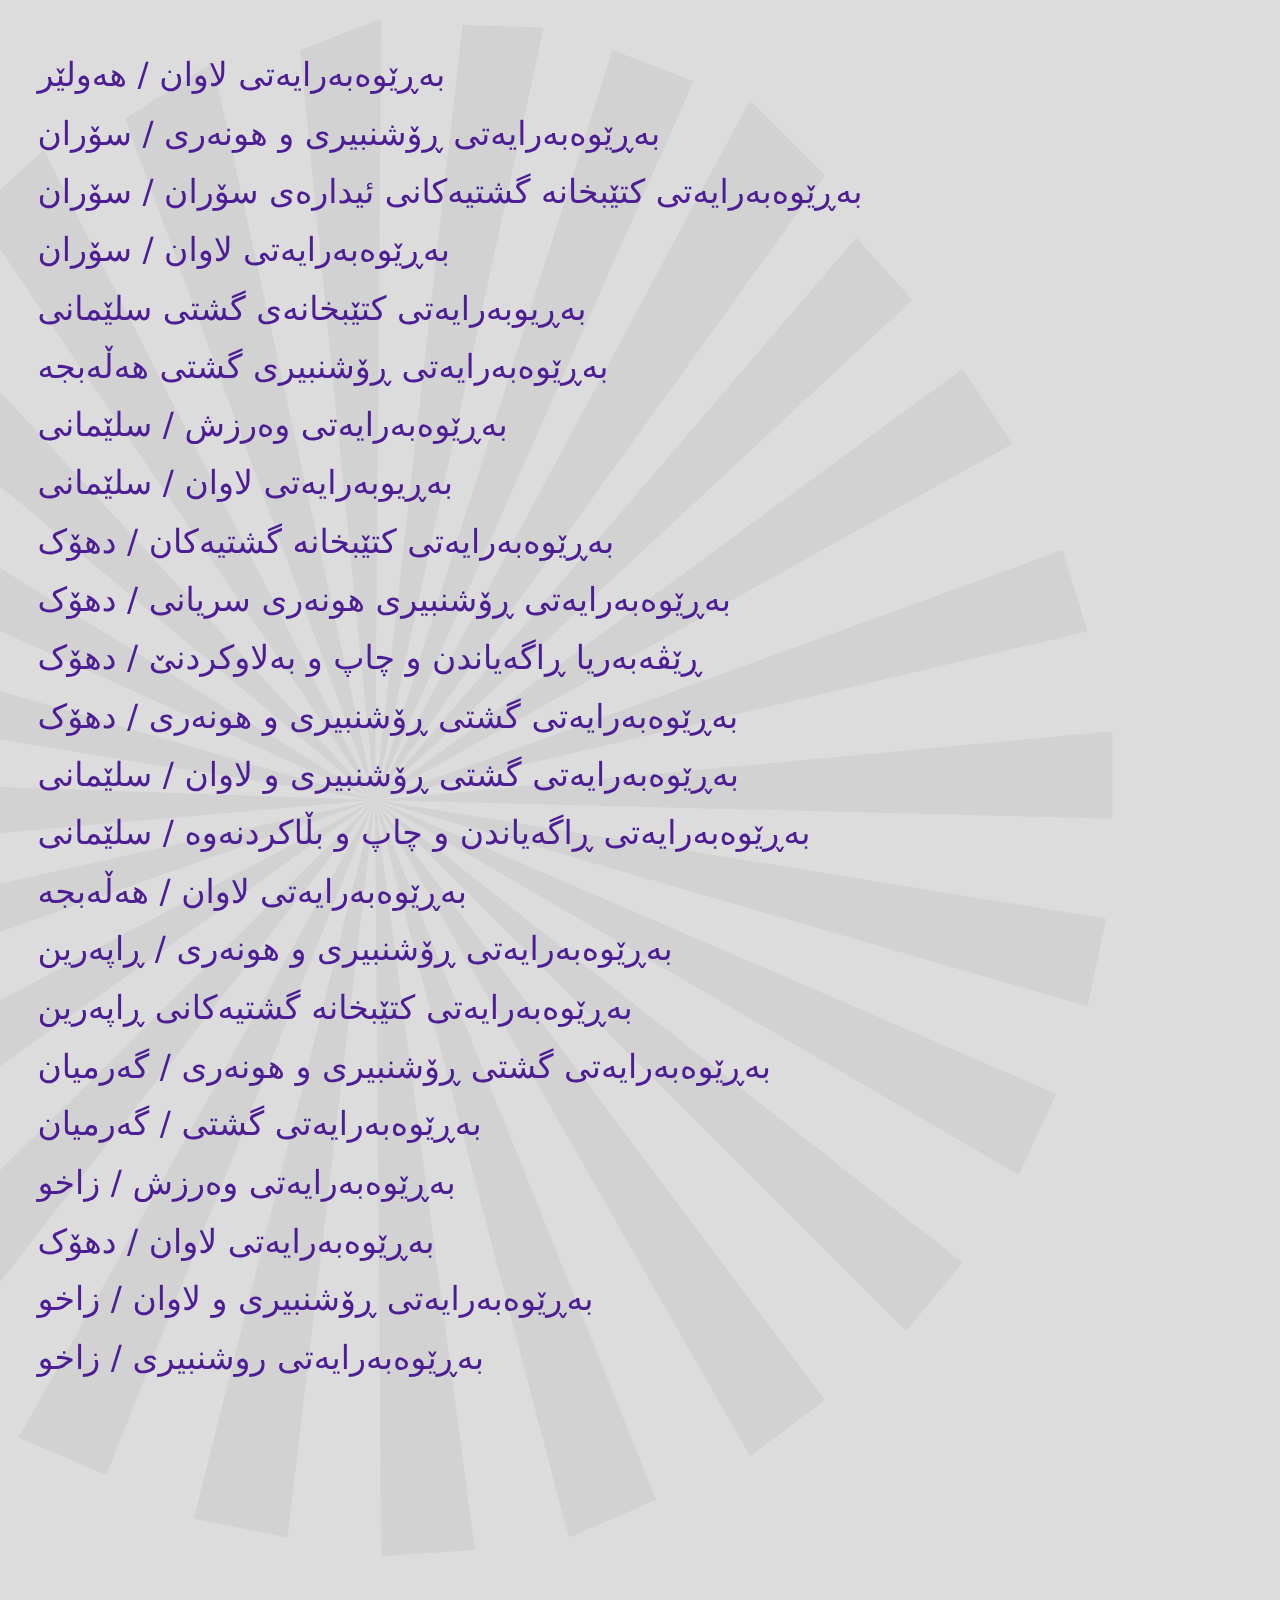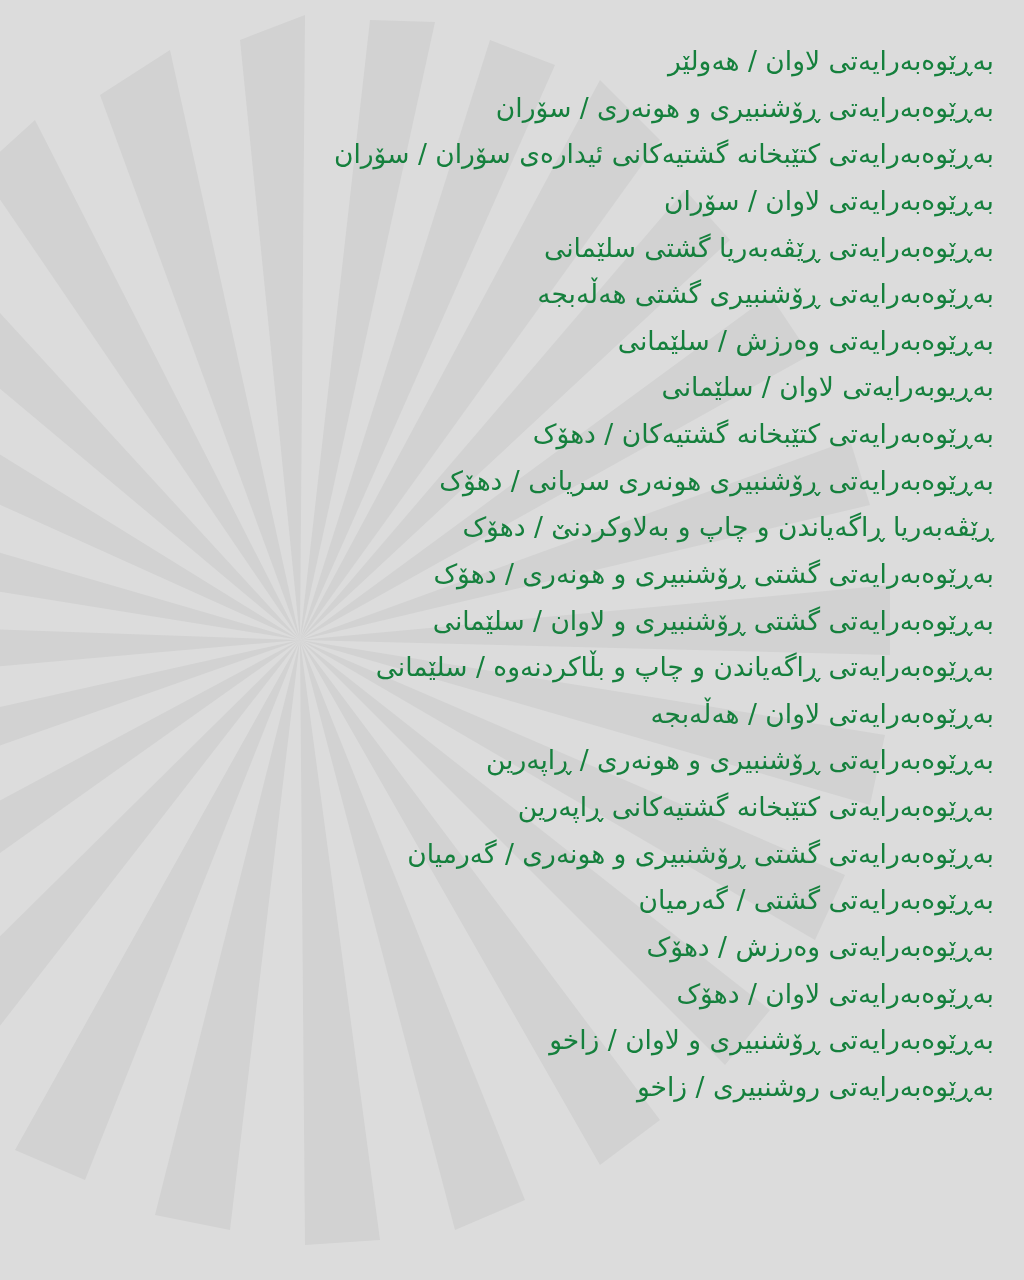--- a/index.html
+++ b/index.html
@@ -34,24 +34,24 @@
     height: 100%;
     box-sizing: border-box;
     padding: 38px 30px 28px 30px;
     display: flex;
     flex-direction: column;
     align-items: flex-start;
     justify-content: flex-start;
   }
   .line {
     width: 100%;
-    text-align: right;
+    text-align: left;
     direction: rtl;
     unicode-bidi: embed;
-    color: #15803d;
+    color: #4c1d95;
     font-size: 26.5px;
     line-height: 1.76;
     font-weight: 400;
     white-space: nowrap;
     letter-spacing: 0px;
   }
 </style>
 </head>
 <body>
 
@@ -83,32 +83,32 @@
     <polygon points="0,0 470,-345 510,-285"></polygon>
     <polygon points="0,0 385,-450 430,-400"></polygon>
   </g>
 </svg>
 
 <div id="list-container">
   <div class="line">بەڕێوەبەرایەتی لاوان / هەولێر</div>
   <div class="line">بەڕێوەبەرایەتی ڕۆشنبیری و هونەری / سۆران</div>
   <div class="line">بەڕێوەبەرایەتی کتێبخانە گشتیەکانی ئیدارەی سۆران / سۆران</div>
   <div class="line">بەڕێوەبەرایەتی لاوان / سۆران</div>
-  <div class="line">بەڕێوەبەرایەتی ڕێڤەبەریا گشتی سلێمانی</div>
+  <div class="line">بەڕیوبەرایەتی کتێبخانەی گشتی سلێمانی</div>
   <div class="line">بەڕێوەبەرایەتی ڕۆشنبیری گشتی هەڵەبجە</div>
   <div class="line">بەڕێوەبەرایەتی وەرزش / سلێمانی</div>
   <div class="line">بەڕیوبەرایەتی لاوان / سلێمانی</div>
   <div class="line">بەڕێوەبەرایەتی کتێبخانە گشتیەکان / دهۆک</div>
   <div class="line">بەڕێوەبەرایەتی ڕۆشنبیری هونەری سریانی / دهۆک</div>
   <div class="line">ڕێڤەبەریا ڕاگەیاندن و چاپ و بەلاوکردنێ / دهۆک</div>
   <div class="line">بەڕێوەبەرایەتی گشتی ڕۆشنبیری و هونەری / دهۆک</div>
   <div class="line">بەڕێوەبەرایەتی گشتی ڕۆشنبیری و لاوان / سلێمانی</div>
   <div class="line">بەڕێوەبەرایەتی ڕاگەیاندن و چاپ و بڵاکردنەوە / سلێمانی</div>
   <div class="line">بەڕێوەبەرایەتی لاوان / هەڵەبجە</div>
   <div class="line">بەڕێوەبەرایەتی ڕۆشنبیری و هونەری / ڕاپەرین</div>
   <div class="line">بەڕێوەبەرایەتی کتێبخانە گشتیەکانی ڕاپەرین</div>
   <div class="line">بەڕێوەبەرایەتی گشتی ڕۆشنبیری و هونەری / گەرمیان</div>
   <div class="line">بەڕێوەبەرایەتی گشتی / گەرمیان</div>
-  <div class="line">بەڕێوەبەرایەتی وەرزش / دهۆک</div>
+  <div class="line">بەڕێوەبەرایەتی وەرزش / زاخو</div>
   <div class="line">بەڕێوەبەرایەتی لاوان / دهۆک</div>
   <div class="line">بەڕێوەبەرایەتی ڕۆشنبیری و لاوان / زاخو</div>
   <div class="line">بەڕێوەبەرایەتی روشنبیری / زاخو</div>
 </div>
 
 </body></html>

